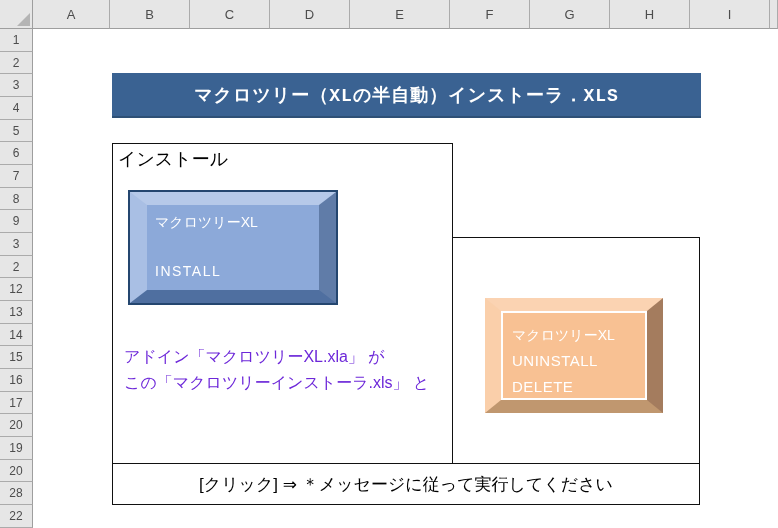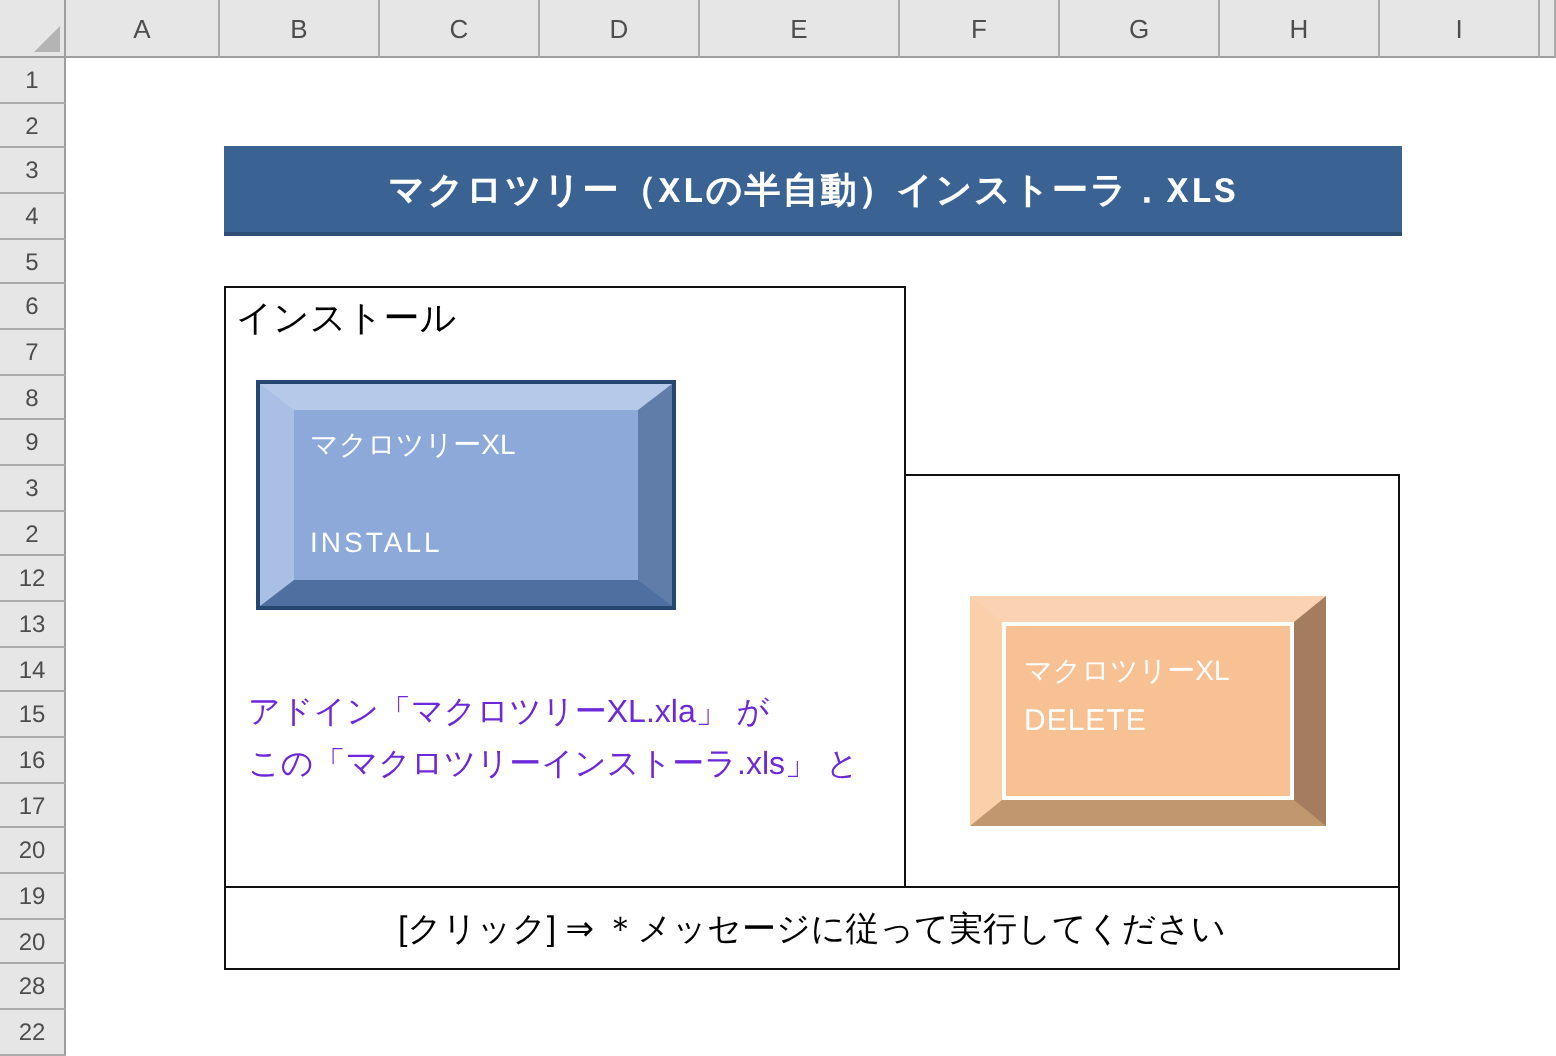--- a/index.html
+++ b/index.html
@@ -36,21 +36,21 @@
   .banner {
     position:absolute; left:112px; top:73px; width:589px; height:45px;
     box-sizing:border-box; border-bottom:2px solid #2E5076;
     display:flex; align-items:center; justify-content:center;
     color:#FFFFFF; font-size:18px; font-weight:bold; letter-spacing:1px;font-family:Liberation Mono, monospace;
   }
   .box { position:absolute; box-sizing:border-box; border:1px solid #111; background:#fff; }
   .install-box { left:112px; top:143px; width:341px; height:321px; }
   .uninstall-box { left:452px; top:237px; width:248px; height:227px; }
   .footer-bar {
-    left:112px; top:443px; width:588px; height:42px;
+    left:112px; top:463px; width:588px; height:42px;
     display:flex; align-items:center; justify-content:center;
   }
   .section-heading { position:absolute; color:#000000; white-space:nowrap; }
   .install-heading { left:118px; top:147px; font-size:18px; }
   .uninstall-heading { left:457px; top:239px; font-size:20px; }
   .note {
     position:absolute; left:124px; top:344px; width:325px;
     color:#6d28d9; font-size:16px; line-height:25.5px; white-space:nowrap;
   }
   .footer-text { color:#000; font-size:17px; }
@@ -160,20 +160,21 @@
   </div>
 
   <div class="box uninstall-box"></div>
 
   <div class="btn3d btn-orange">
     <div class="bevel">
       <div class="face" id="orangeFace" style="background: rgb(248, 193, 147);">
         <div class="jp-line">
           <span>マクロツリー</span><b>XL</b>
         </div>
+        <div class="en-line">UNINSTALL</div>
         <div class="en-line">DELETE</div>
       </div>
     </div>
   </div>
 
   <div class="box footer-bar">
     <span class="footer-text">[クリック] ⇒ ＊メッセージに従って実行してください</span>
   </div>
 
 </div>

